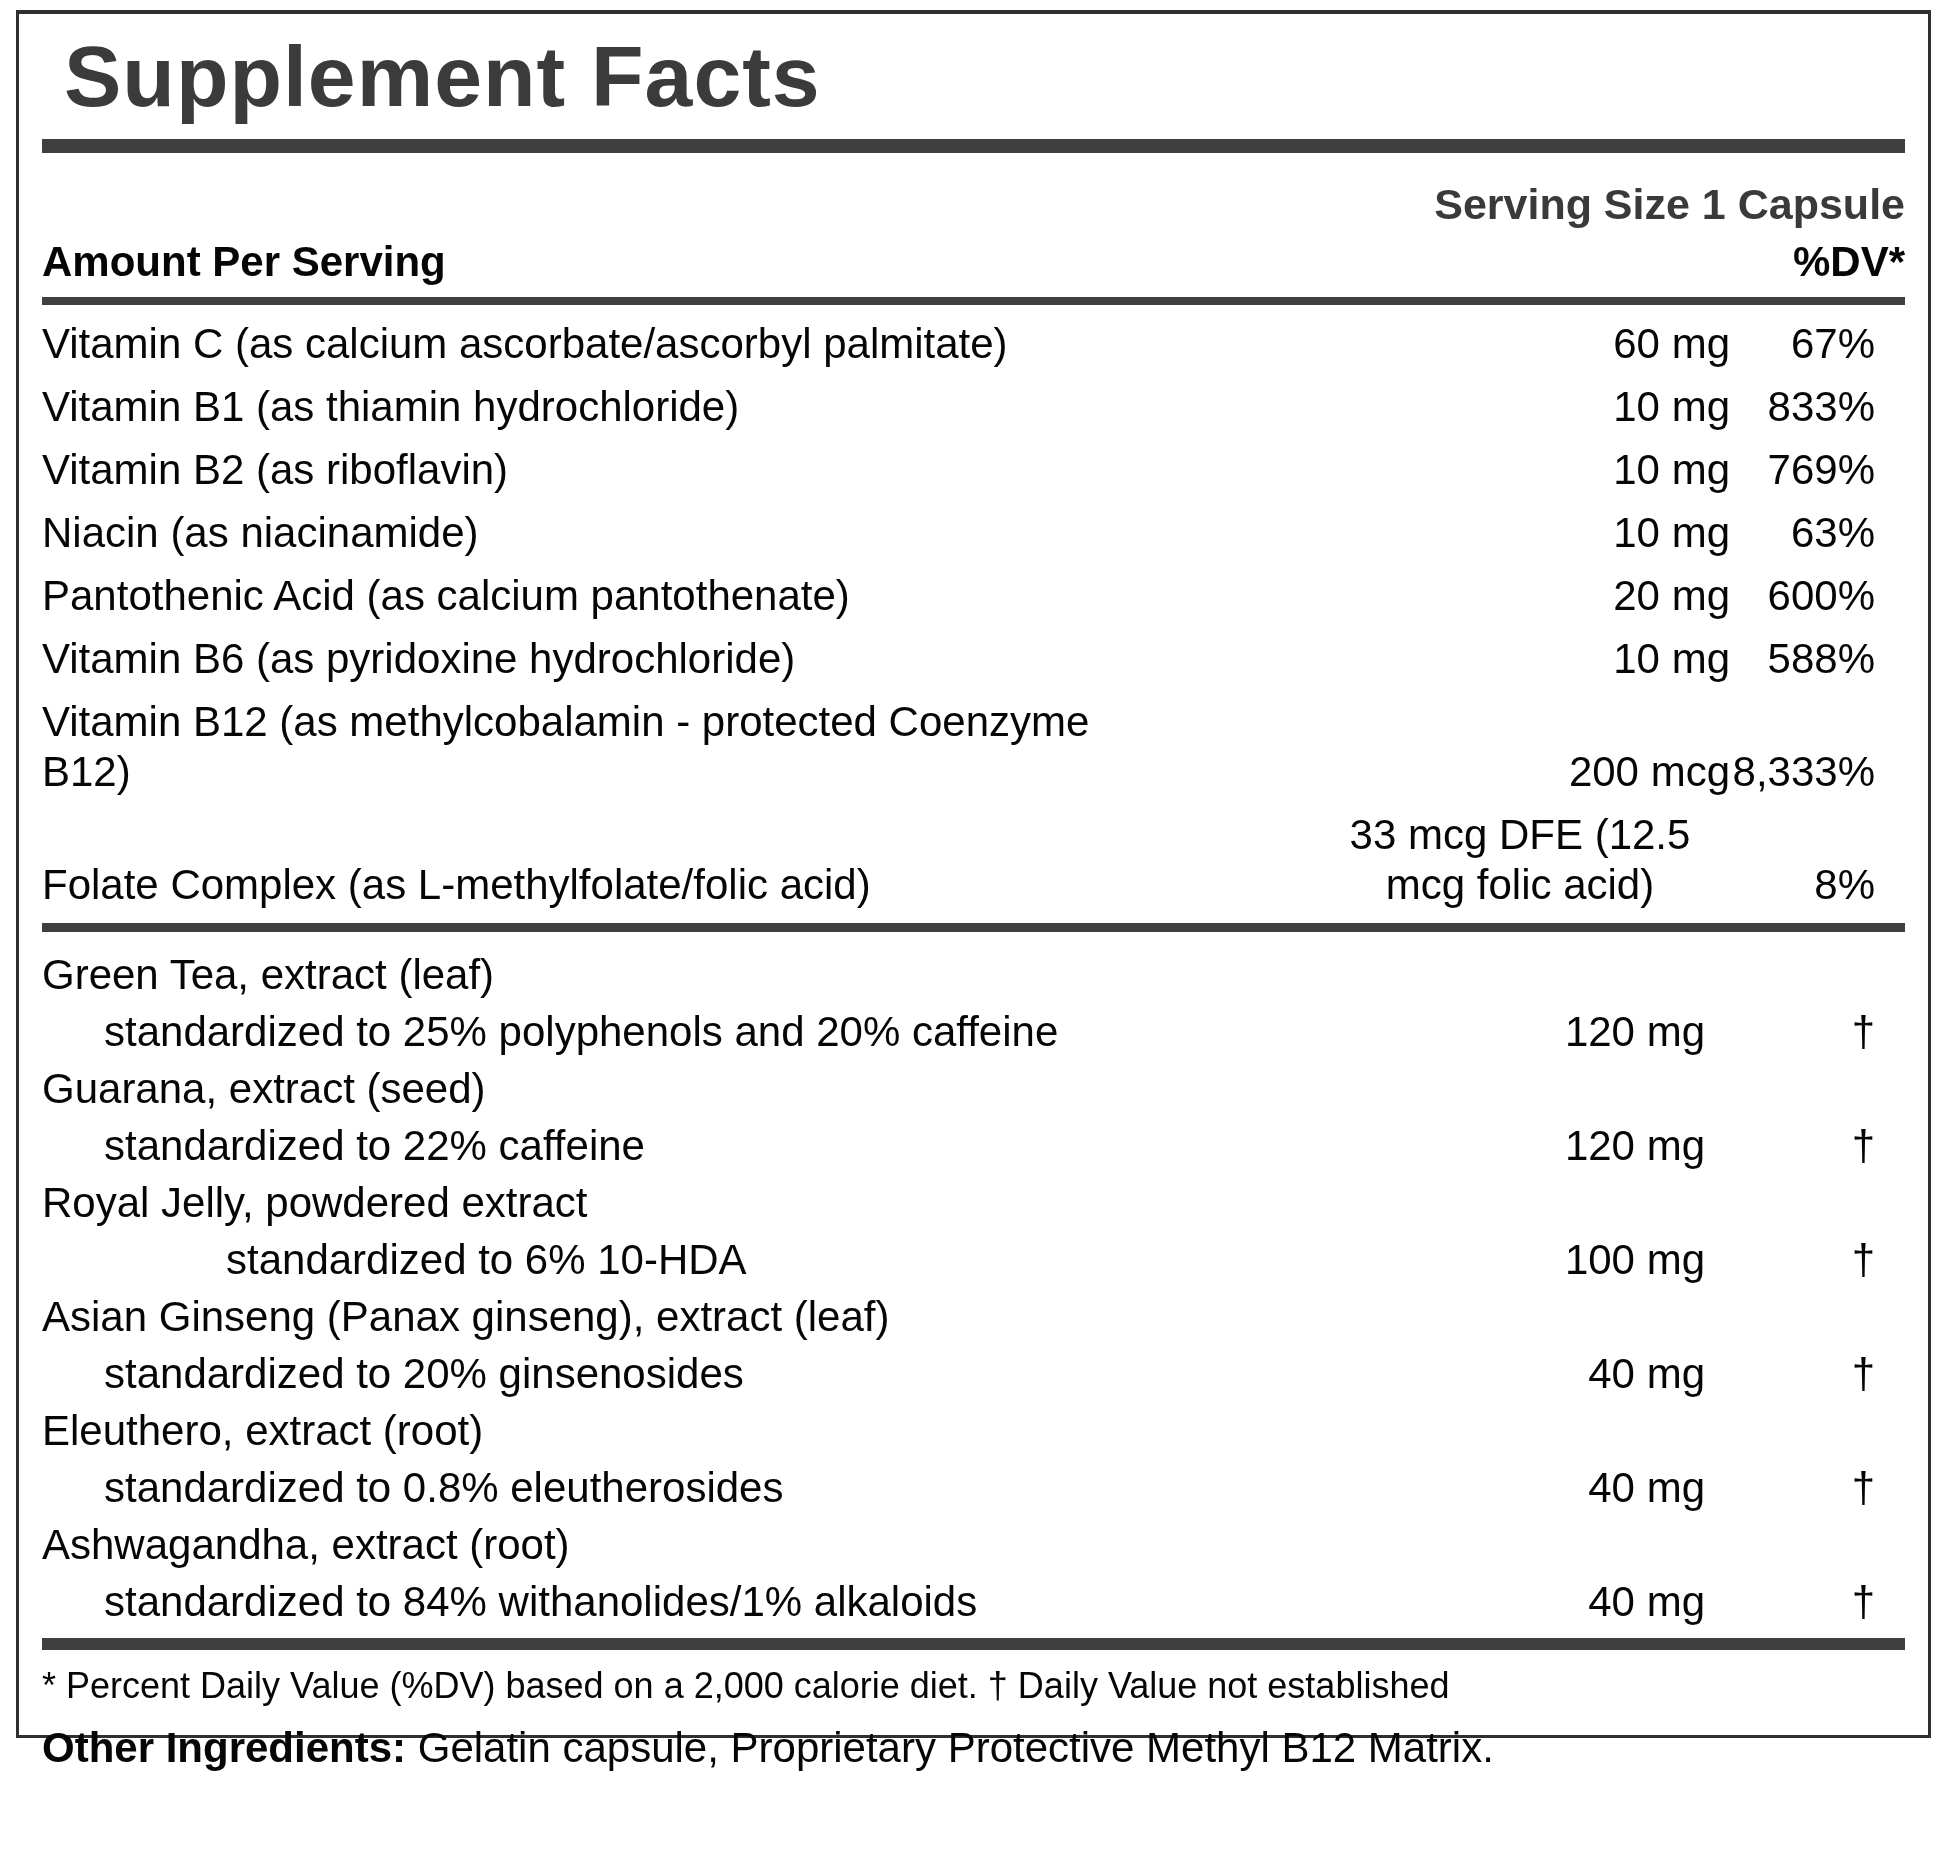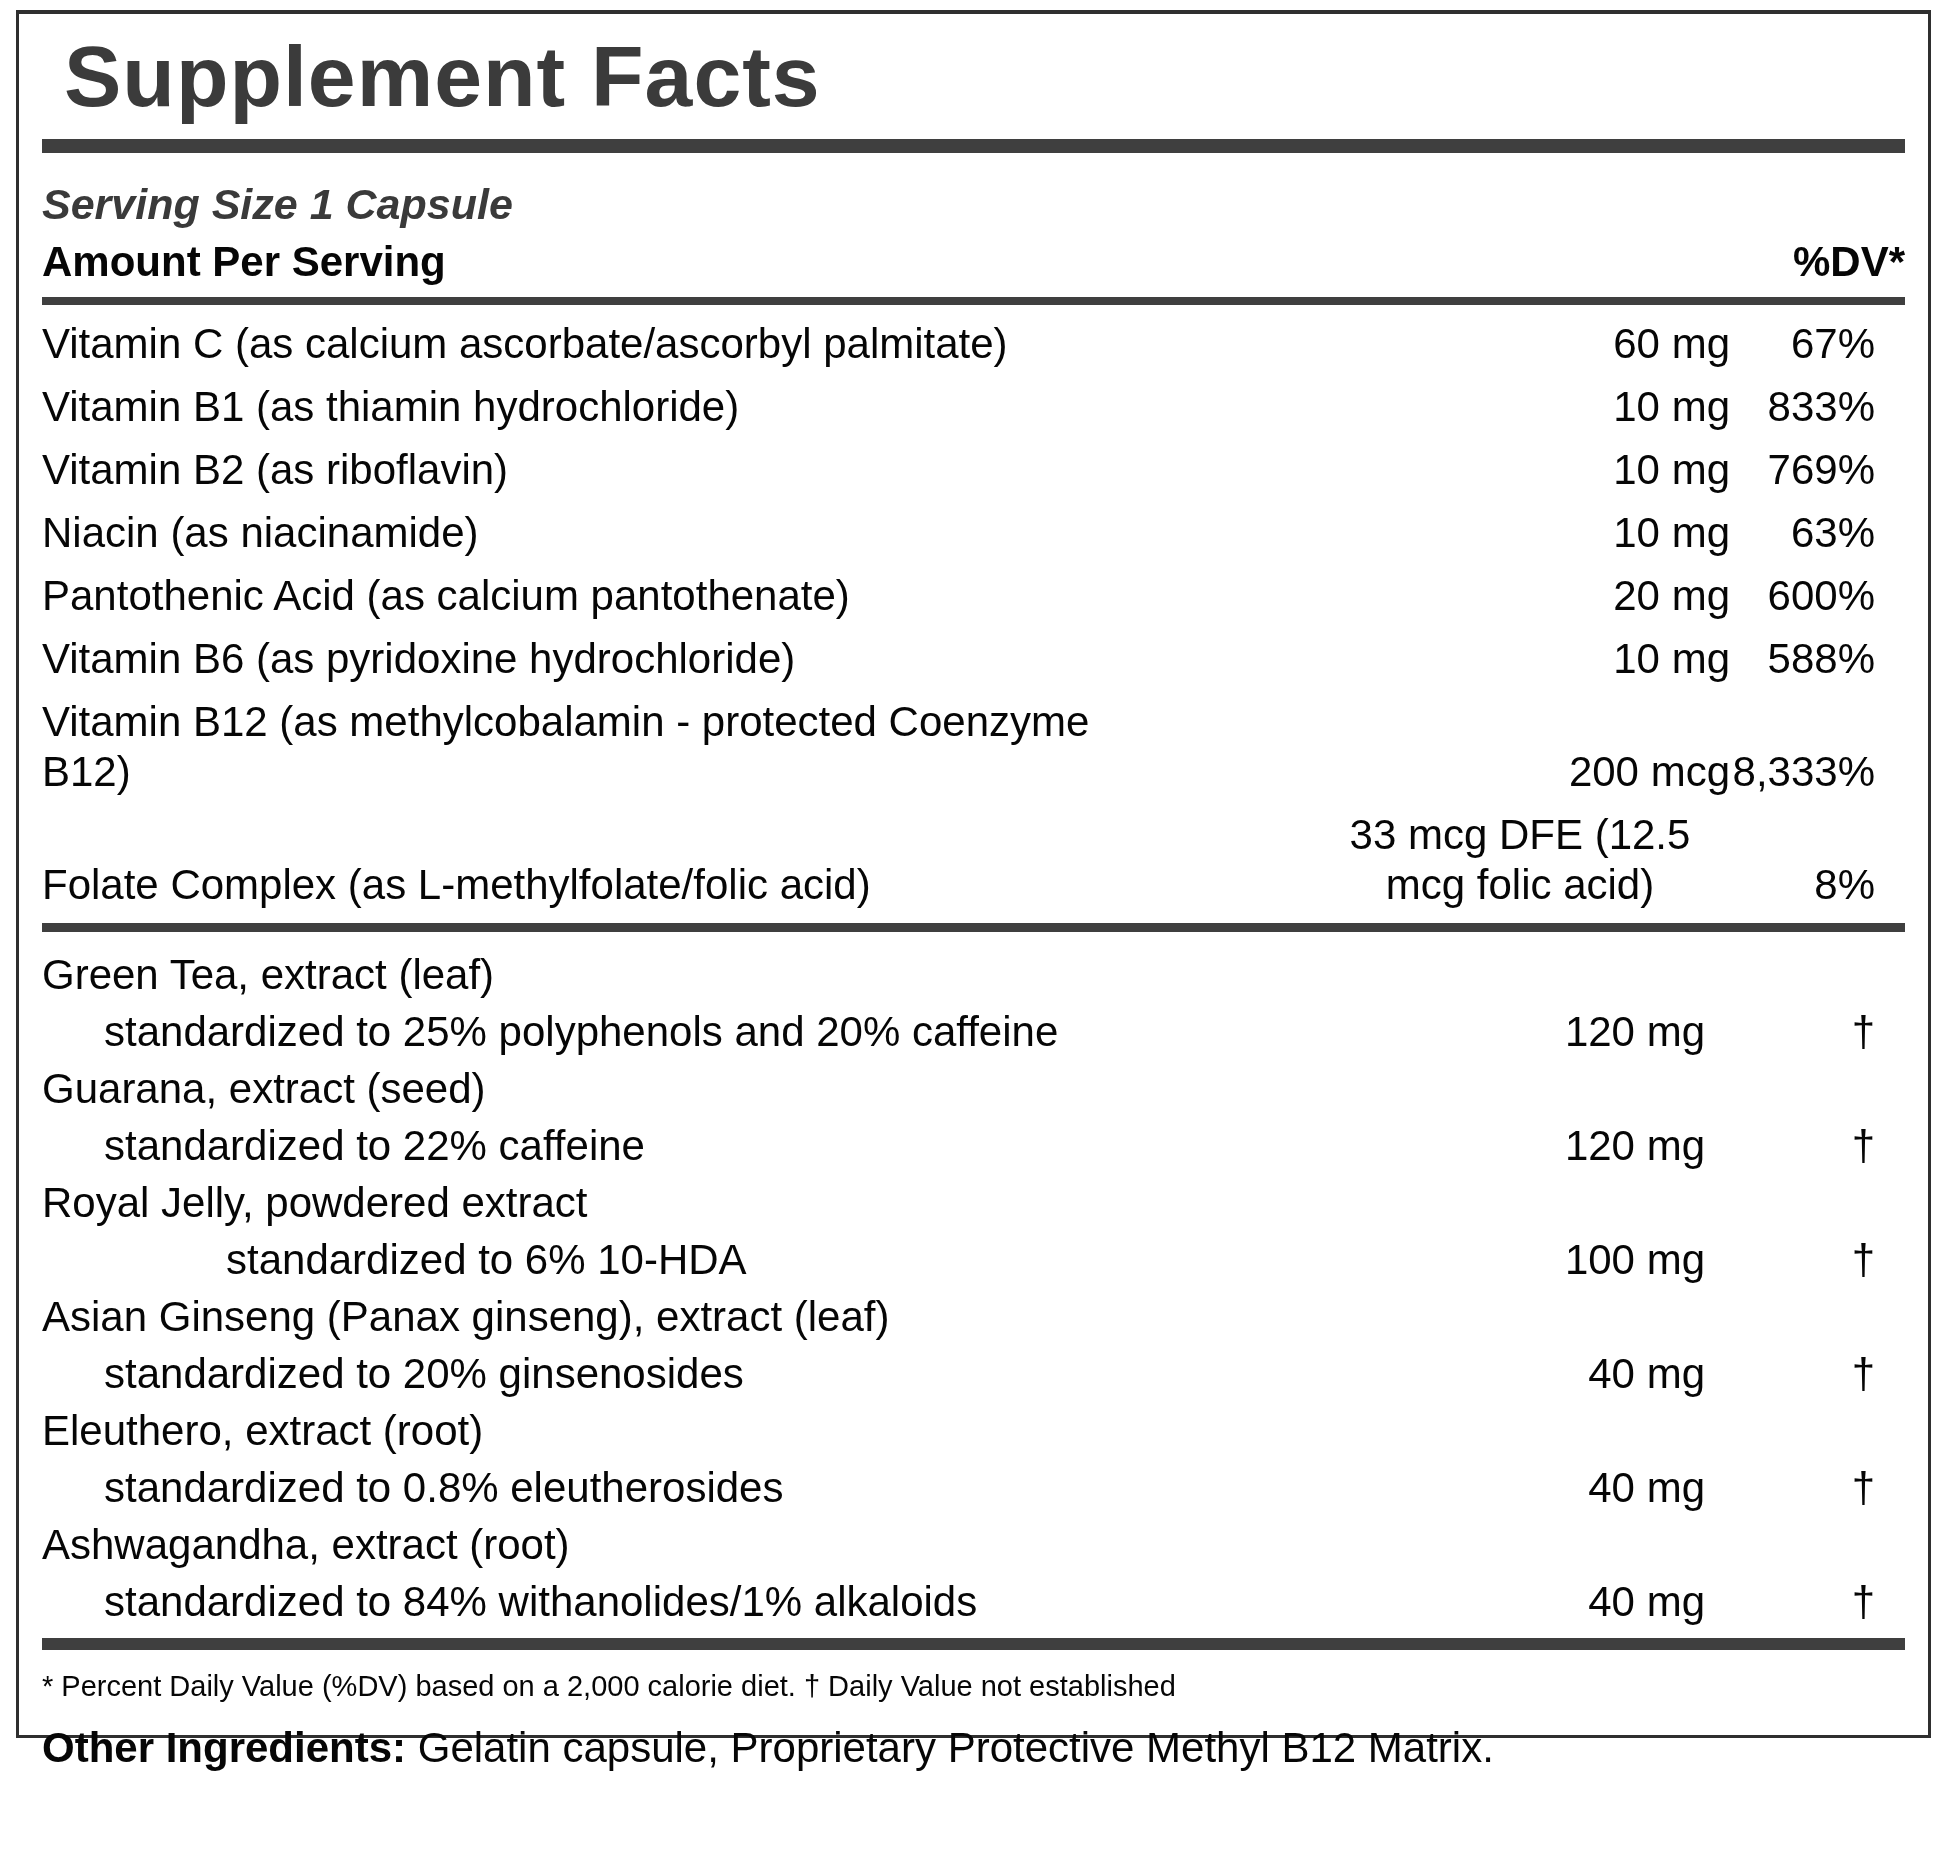--- a/index.html
+++ b/index.html
@@ -19,22 +19,22 @@
     padding:8px 23px 24px 23px;
   }
   .title {
     font-size:86px; font-weight:bold; color:#3b3b3b;
     line-height:1.08; letter-spacing:1px;
     margin:8px 0 0 22px;
   }
   .bar { background:#3f3f3f; width:100%; }
   .bar-title { height:14px; margin-top:16px; }
   .serving {
-    font-weight:bold; color:#3a3a3a;
-    font-size:43px; line-height:50px; margin-top:26px;font-style:italic;
+    text-align:right; font-weight:bold; color:#3a3a3a;
+    font-size:43px; line-height:50px; margin-top:26px;
   }
   .hdr-row {
     display:flex; justify-content:space-between; 
     font-weight:bold; font-size:42px; line-height:50px; margin-top:8px;
   }
   .bar-hdr { height:8px; margin-top:10px; }
   .rows { margin-top:14px; }
   .row {
     display:flex; align-items:flex-end;
     font-size:42px; line-height:50px;
@@ -44,21 +44,21 @@
   .nutrients .name > span { display:inline-block; max-width:1110px; }
   .amt { width:420px; text-align:right; white-space:nowrap; }
   .row.amt-center .amt { white-space:normal; text-align:center; }
   .dv { width:175px; padding-right:30px; text-align:right; white-space:nowrap; }
   .bar-mid { height:9px; margin:8px 0 12px 0; }
   .botanicals .row { line-height:57px; margin-bottom:0;gap:25px; }
   .botanicals .amt, .botanicals .dv { line-height:57px; }
   .detail { padding-left:62px; }
   .detail.deep { padding-left:184px; }
   .bar-foot { height:12px; margin-top:8px; }
-  .footnote { font-size:29px; line-height:50px; margin-top:11px; }
+  .footnote { font-size:36px; line-height:50px; margin-top:11px; }
   .other {
     position:absolute; left:42px; top:1722px;
     font-size:42px; line-height:52px; width:1880px;
   }
   .other .other-label { font-weight:bold; }
 </style>
 </head>
 <body>
 
 <div class="label-box">

